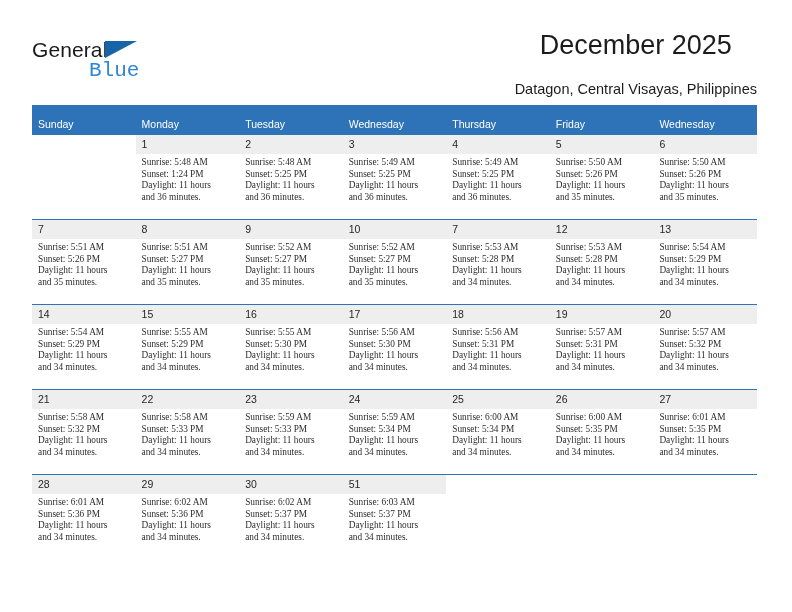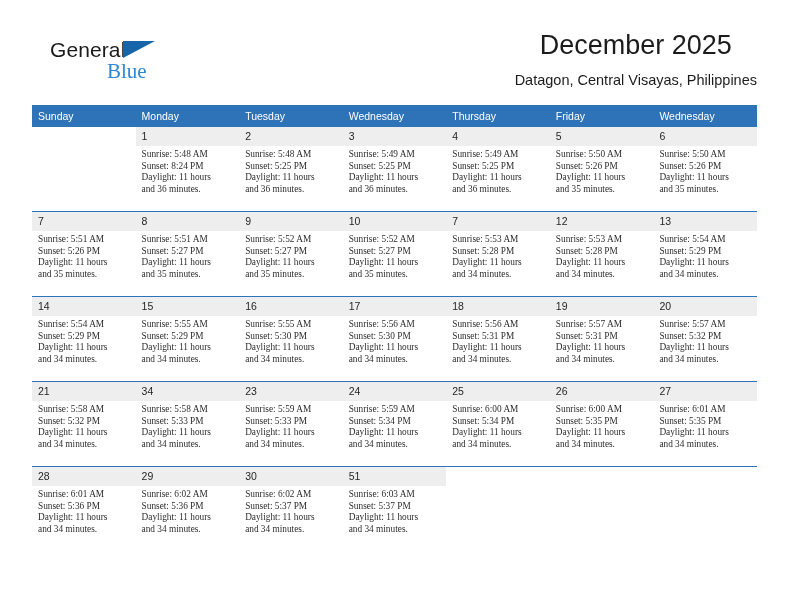--- a/index.html
+++ b/index.html
@@ -27,21 +27,20 @@
     top: 28px;
     right: 35px;
     height: 70px;
   }
   .logo {
     position: absolute;
     left: 0px;
     top: 10px;
     width: 180px;
     height: 60px;
-    margin-left: 18px;
   }
   .logo-general {
     position: absolute;
     left: 0;
     top: 0;
     font-size: 21px;
     color: #1a1a1a;
     letter-spacing: 0.1px;
     font-family: "Liberation Sans", sans-serif;
   }
@@ -54,60 +53,60 @@
     border-left: 32px solid #1565a8;
     border-bottom: 17px solid transparent;
     border-top: 0 solid transparent;
   }
   .logo-blue {
     position: absolute;
     left: 57px;
     top: 21px;
     font-size: 21px;
     color: #2e86d4;
-    font-family: Liberation Serif, serif;
+    font-family: Liberation Mono, monospace;
   }
 
   .title-block {
     position: absolute;
     right: 0;
     top: 0;
     text-align: center;
   }
   .cal-title {
     font-size: 27px;
     color: #1c1c1c;
     font-weight: normal;
     line-height: 34px;
     white-space: nowrap;
   }
   .cal-subtitle {
     font-size: 14.5px;
     color: #1c1c1c;
     line-height: 22px;
-    margin-top: 7px;
+    margin-top: 16px;
     white-space: nowrap;
   }
 
   
   .calendar {
     position: absolute;
     left: 32px;
     top: 105px;
     width: 725px;
     border-collapse: collapse;
     table-layout: fixed;
   }
   .calendar th {
     background: #2e73b8;
     color: #ffffff;
     font-size: 10.5px;
     font-weight: normal;
     text-align: left;
-    padding: 5px 0 5px 6px;
+    padding: 13px 0 5px 6px;
     height: 11px;
     border: none;
   }
   .calendar td {
     vertical-align: top;
     padding: 0;
     border: none;
     width: 103.57px;
   }
   .week-row > td {
@@ -182,21 +181,21 @@
           <td>
             <div class="daycell empty">
               <div class="daynum"></div>
             </div>
           </td>
           <td>
             <div class="daycell filled">
               <div class="daynum">1</div>
               <div class="dayinfo">
                 <div>Sunrise: 5:48 AM</div>
-                <div>Sunset: 8:24 PM</div>
+                <div>Sunset: 1:24 PM</div>
                 <div>Daylight: 11 hours</div>
                 <div>and 36 minutes.</div>
               </div>
             </div>
           </td>
           <td>
             <div class="daycell filled">
               <div class="daynum">2</div>
               <div class="dayinfo">
                 <div>Sunrise: 5:48 AM</div>
@@ -416,21 +415,21 @@
               <div class="dayinfo">
                 <div>Sunrise: 5:58 AM</div>
                 <div>Sunset: 5:32 PM</div>
                 <div>Daylight: 11 hours</div>
                 <div>and 34 minutes.</div>
               </div>
             </div>
           </td>
           <td>
             <div class="daycell filled">
-              <div class="daynum">34</div>
+              <div class="daynum">22</div>
               <div class="dayinfo">
                 <div>Sunrise: 5:58 AM</div>
                 <div>Sunset: 5:33 PM</div>
                 <div>Daylight: 11 hours</div>
                 <div>and 34 minutes.</div>
               </div>
             </div>
           </td>
           <td>
             <div class="daycell filled">

